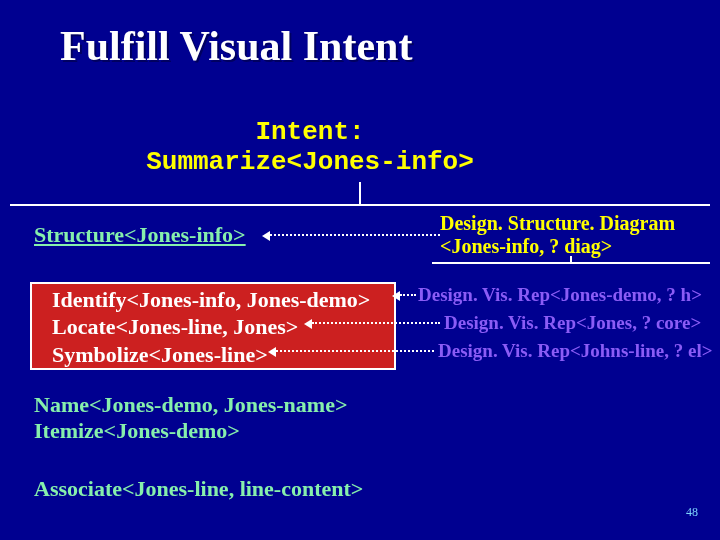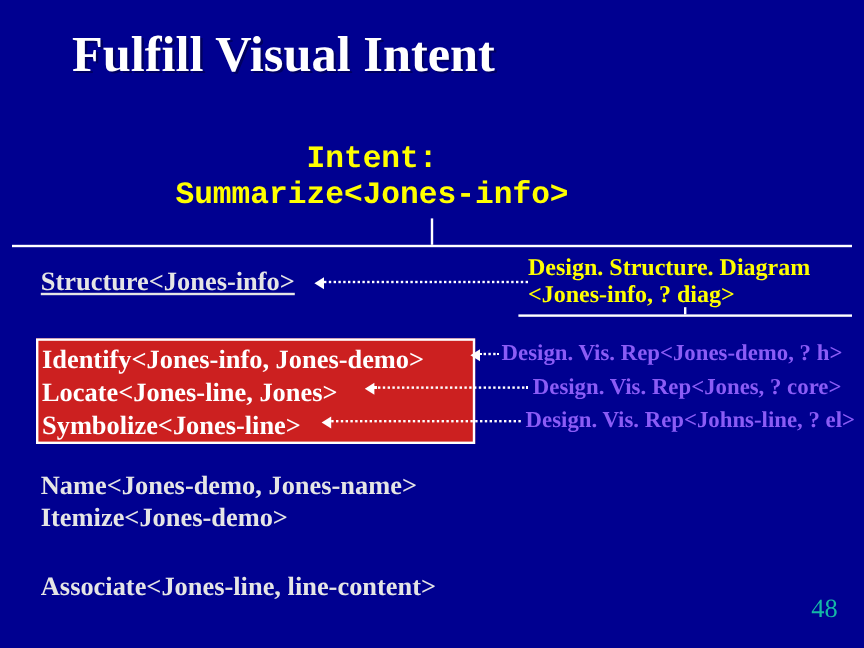--- a/index.html
+++ b/index.html
@@ -36,21 +36,21 @@
     color: #ffff00;
     line-height: 1.15;
   }
   .hline {
     position: absolute;
     height: 0;
     border-top: 2px solid #fff;
   }
   .row {
     position: absolute;
-    color: #e5e5e5;
+    color: #86efac;
     font-size: 22px;
     font-weight: bold;
     line-height: 1.18;
   }
   .row .u { text-decoration: underline; }
   .design-top {
     position: absolute;
     left: 440px;
     top: 212px;
     width: 270px;
@@ -62,21 +62,21 @@
   }
   .red-box {
     position: absolute;
     left: 30px;
     top: 282px;
     width: 366px;
     height: 88px;
     background: #cc2020;
     border: 2px solid #fff;
     box-sizing: border-box;
-    padding: 2px 3px;
+    padding: 2px 20px;
     color: #fff;
     font-weight: bold;
     font-size: 22px;
     line-height: 1.24;
   }
   .design-right {
     position: absolute;
     color: #8b5cf6;
     font-size: 19px;
     font-weight: bold;
@@ -99,22 +99,22 @@
   }
   .vline {
     position: absolute;
     width: 0;
     border-left: 2px solid #fff;
   }
   .pagenum {
     position: absolute;
     right: 22px;
     bottom: 20px;
-    color: #14b8a6;
-    font-size: 22px;
+    color: #7dd3fc;
+    font-size: 12px;
   }
 </style>
 </head>
 <body>
 
 <div class="slide">
 
   <div class="title">Fulfill Visual Intent</div>
 
   <div class="intent">

